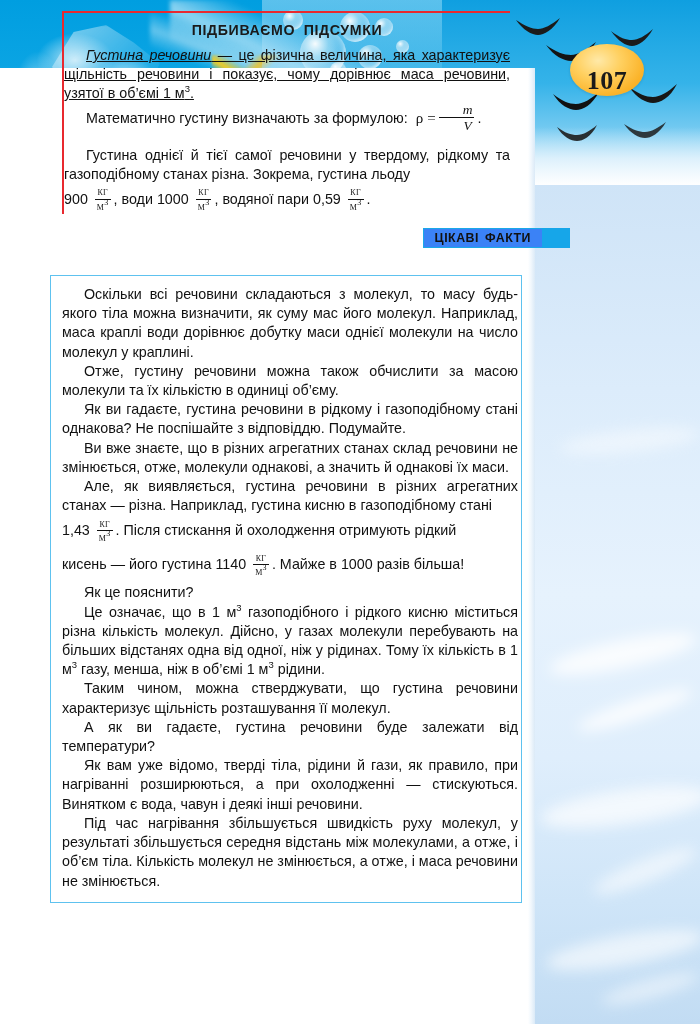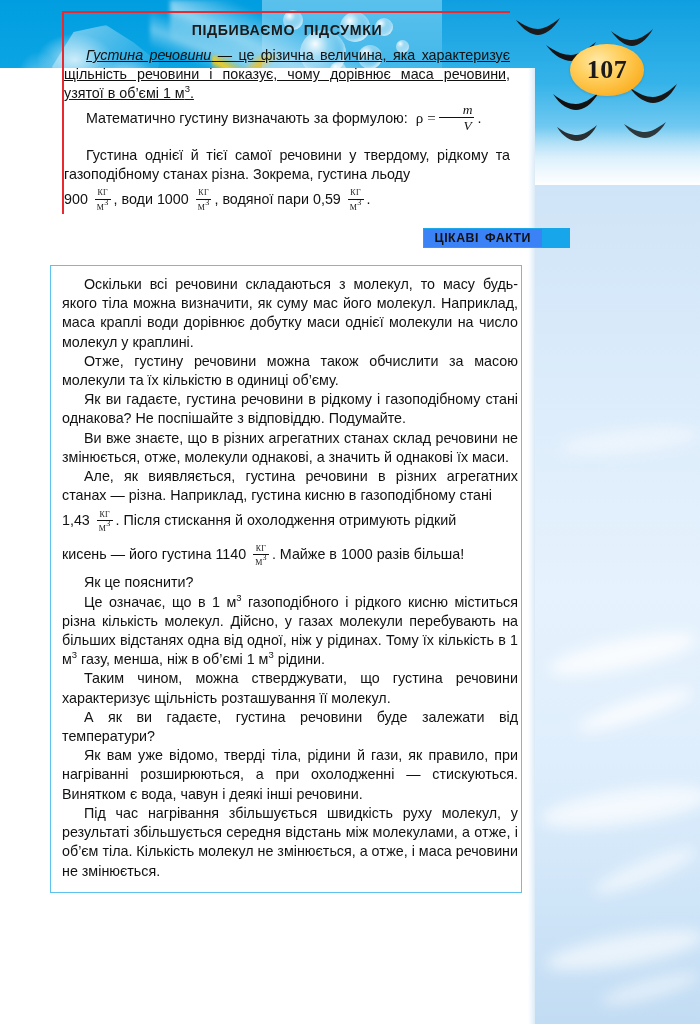--- a/index.html
+++ b/index.html
@@ -131,21 +131,21 @@
   .bird { position: absolute; }
   .bird svg { display: block; }
 
   
   .page-badge {
     position: absolute;
     left: 570px; top: 44px;
     width: 74px; height: 52px;
     border-radius: 50%;
     background: radial-gradient(ellipse at 38% 32%, #ffe9a8 0%, #ffd060 35%, #fbb329 72%, #f2a31b 100%);
-    display: flex; align-items: center; justify-content: center;
+    display: flex; align-items: flex-end; justify-content: center;
     box-shadow: 0 1px 3px rgba(0,0,0,.12);
   }
   .page-badge span {
     font-family: "Liberation Serif", serif;
     font-size: 26px;
     font-weight: 700;
     color: #1a1a1a;
     letter-spacing: .5px;
   }
 
@@ -269,21 +269,21 @@
     color: #111;
     word-spacing: 2px;
   }
   .facts-tag-square {
     width: 28px;
     background: #16a6e9;
   }
 
   
   .facts-box {
-    margin-top: 11px;
+    margin-top: 21px;
     margin-left: -12px;
     width: 472px;
     border: 1.6px solid #5ec2ef;
     background: #ffffff;
     box-sizing: border-box;
     padding: 9px 3px 11px 11px;
   }
   .facts-inner { }
 
   

